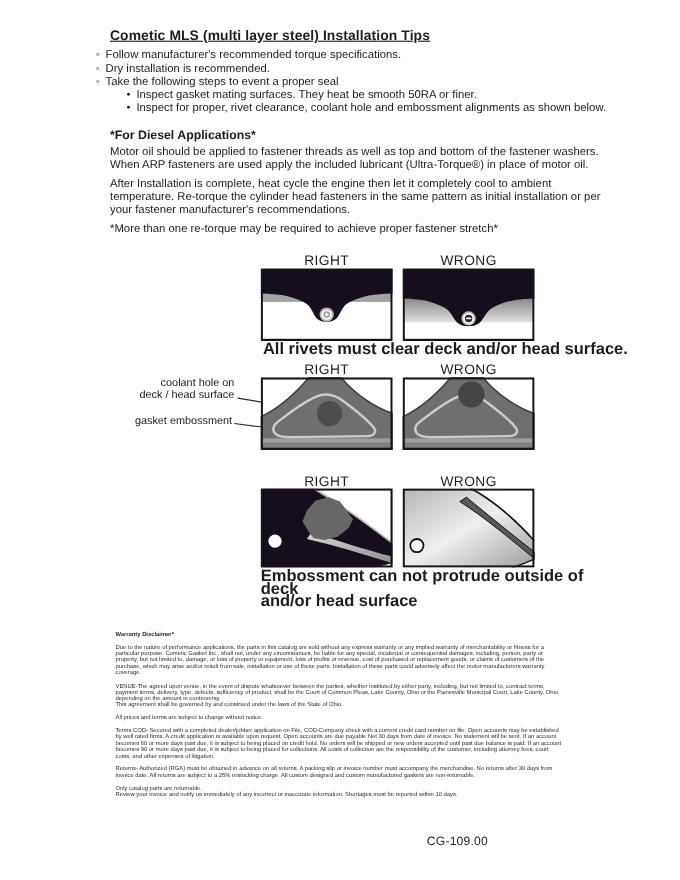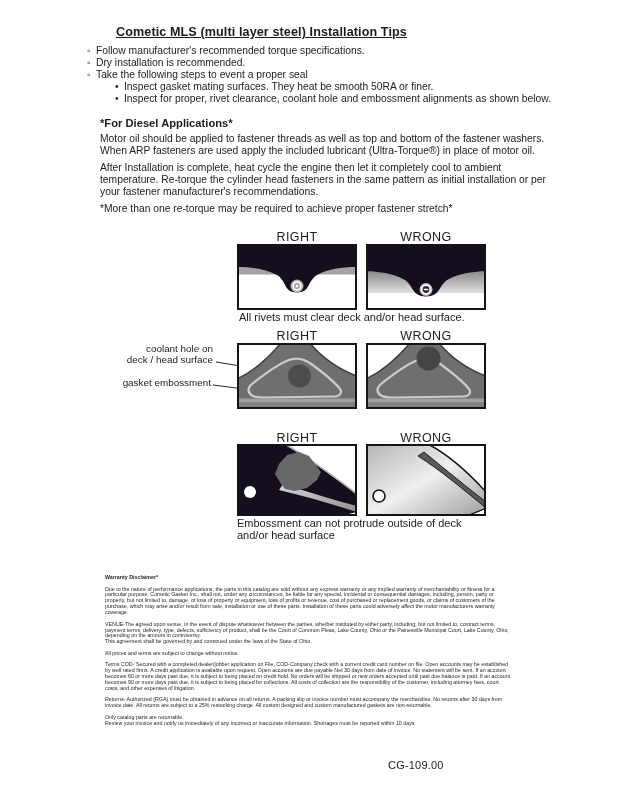--- a/index.html
+++ b/index.html
@@ -11,34 +11,34 @@
   .title{
     font-size:12.6px;font-weight:bold;text-decoration:underline;letter-spacing:.1px;
   }
   .bullets{font-size:10.3px;line-height:11.9px;}
   .b-item{display:flex;}
   .b-item .marker{width:9px;flex:0 0 9px;}
   .b-item.sub{margin-left:28px;}
   .section-head{font-size:11.2px;font-weight:bold;}
   .para{font-size:10.3px;line-height:11.9px;width:447px;}
   .dg-label{font-size:12.5px;font-weight:normal;letter-spacing:.4px;text-align:center;width:120px;}
-  .dg-caption{font-size:11px;font-weight:normal;line-height:11.5px;white-space:pre-line;}
+  .dg-caption{font-size:15px;font-weight:bold;line-height:11.5px;white-space:pre-line;}
   .anno{font-size:9.9px;line-height:10.9px;text-align:right;white-space:pre-line;}
   .legal{width:408px;font-size:5.3px;line-height:5.9px;color:#262626;}
   .legal .lg-head{font-weight:bold;margin:0 0 5.6px 0;}
   .legal p{margin:0 0 5.6px 0;white-space:pre-line;}
   .page-code{font-size:11px;letter-spacing:.2px;}
   svg{display:block;}
 </style>
 </head>
 <body>
 
 <div id="page">
 
-  <div class="abs title" style="left:116px;top:25px;">Cometic MLS (multi layer steel) Installation Tips</div>
+  <div class="abs title" style="left:100px;top:25px;">Cometic MLS (multi layer steel) Installation Tips</div>
 
   <div class="abs bullets" style="left:87px;top:45px;width:470px;">
     <div class="b-item">
         <span class="marker">◦</span>
         <span>Follow manufacturer's recommended torque specifications.</span>
       </div>
     <div class="b-item">
         <span class="marker">◦</span>
         <span>Dry installation is recommended.</span>
       </div>

